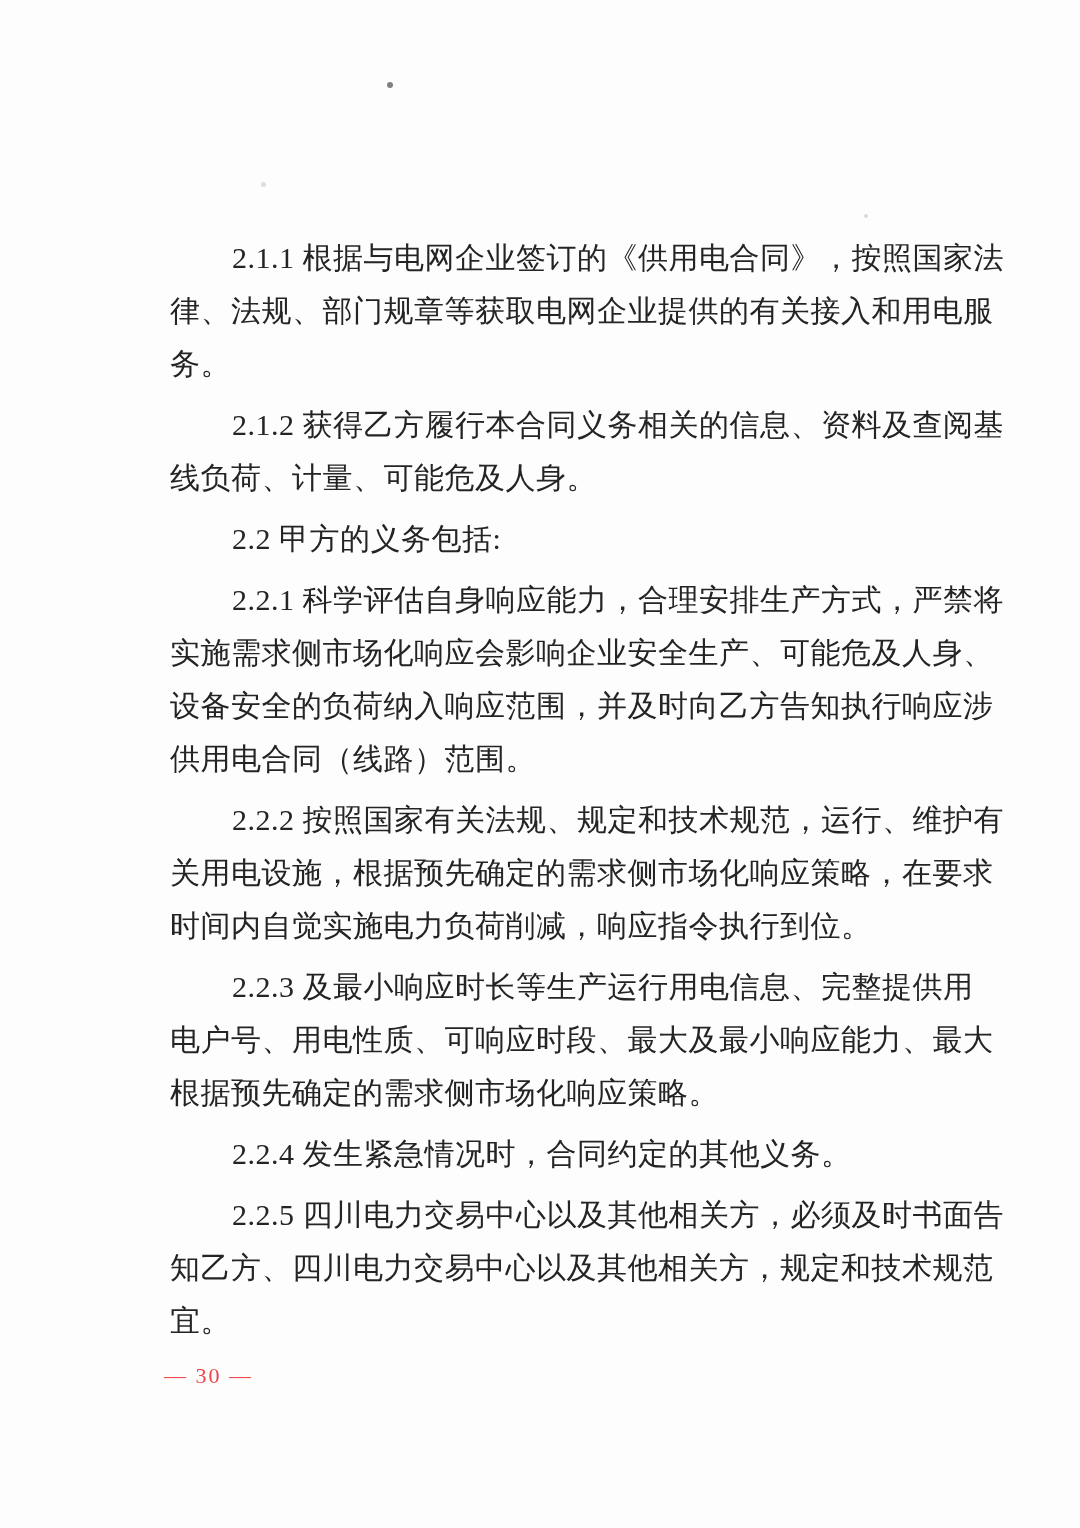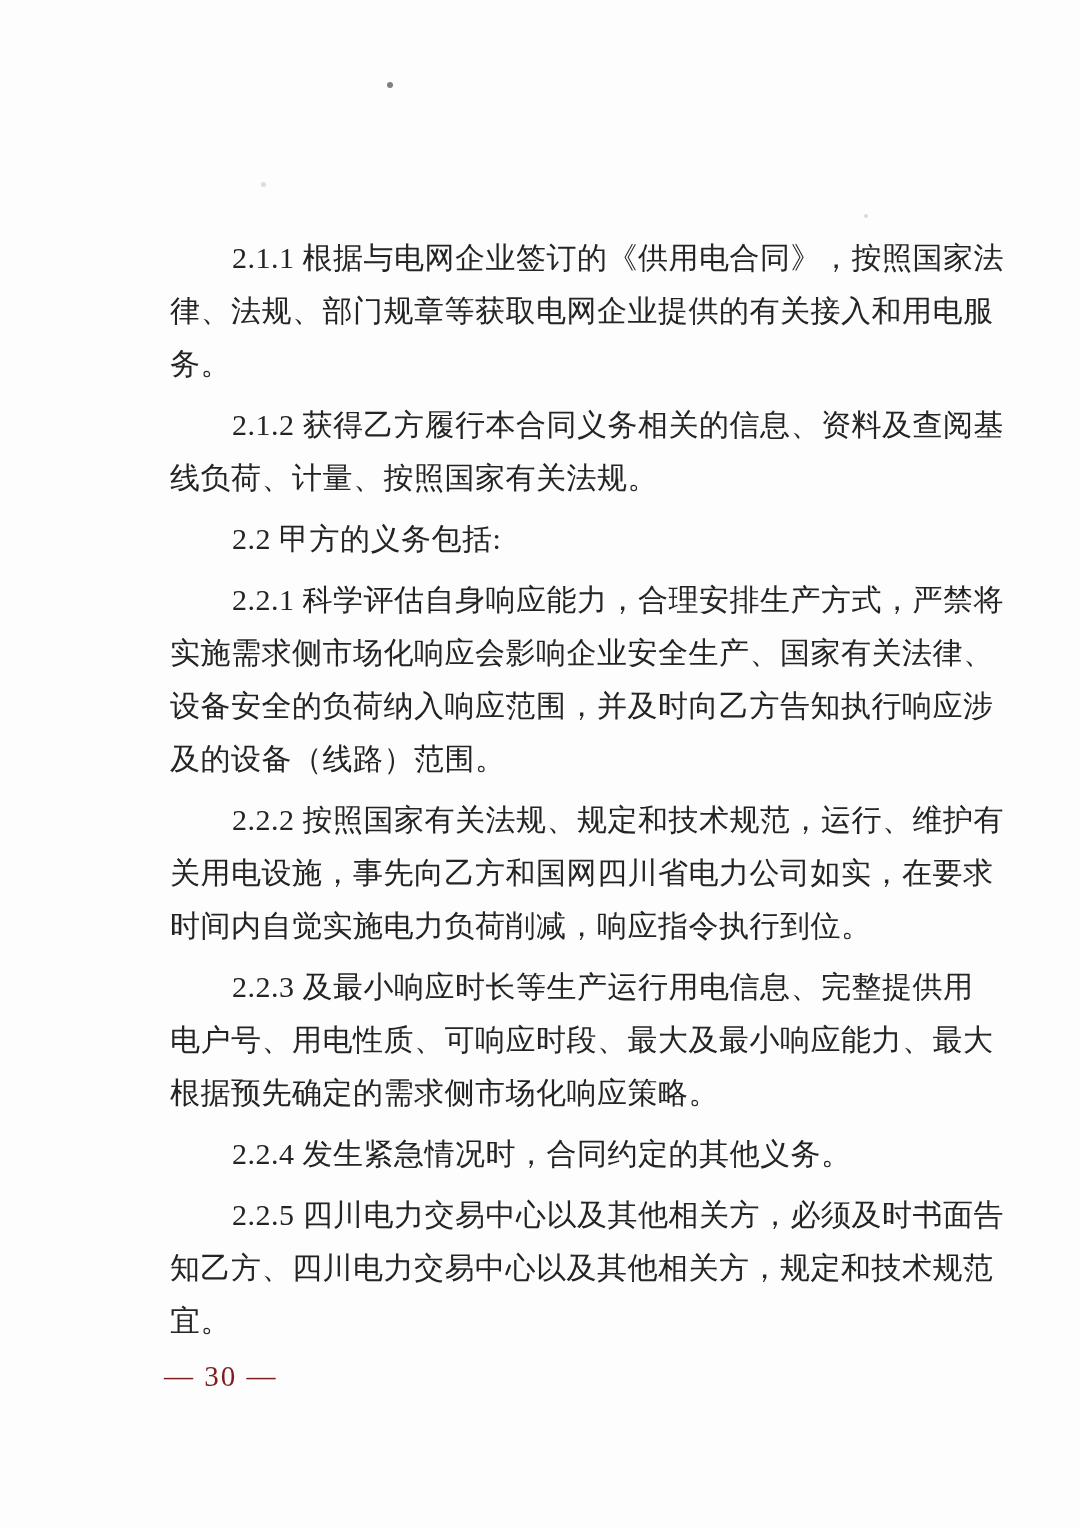--- a/index.html
+++ b/index.html
@@ -36,23 +36,23 @@
   .line.last {
     text-align-last: left;
   }
   .line.indent {
     text-indent: 62px;
   }
   .footer {
     position: absolute;
     left: 146px;
     top: 1340px;
-    font-size: 29px;
+    font-size: 22px;
     line-height: 44px;
-    color: #7f1d1d;
+    color: #ef4444;
     letter-spacing: 2px;
     text-align: right;
   }
   .speck {
     position: absolute;
     border-radius: 50%;
   }
   .speck.s1 { left: 375px; top: 70px; width: 6px; height: 6px; background: #6a6a6a; opacity: 0.85; }
   .speck.s2 { left: 249px; top: 170px; width: 5px; height: 5px; background: #bbb; opacity: 0.5; }
   .speck.s3 { left: 852px; top: 202px; width: 4px; height: 4px; background: #b5b5b5; opacity: 0.5; }
@@ -67,34 +67,34 @@
   <div class="speck s3"></div>
 
   <div class="content">
       <div class="paragraph">
         <div class="line indent">2.1.1 根据与电网企业签订的《供用电合同》，按照国家法</div>
         <div class="line">律、法规、部门规章等获取电网企业提供的有关接入和用电服</div>
         <div class="line last">务。</div>
       </div>
       <div class="paragraph">
         <div class="line indent">2.1.2 获得乙方履行本合同义务相关的信息、资料及查阅基</div>
-        <div class="line last">线负荷、计量、按照国家有关法规。</div>
+        <div class="line last">线负荷、计量、可能危及人身。</div>
       </div>
       <div class="paragraph">
         <div class="line indent last">2.2 甲方的义务包括:</div>
       </div>
       <div class="paragraph">
         <div class="line indent">2.2.1 科学评估自身响应能力，合理安排生产方式，严禁将</div>
-        <div class="line">实施需求侧市场化响应会影响企业安全生产、国家有关法律、</div>
+        <div class="line">实施需求侧市场化响应会影响企业安全生产、可能危及人身、</div>
         <div class="line">设备安全的负荷纳入响应范围，并及时向乙方告知执行响应涉</div>
-        <div class="line last">及的设备（线路）范围。</div>
+        <div class="line last">供用电合同（线路）范围。</div>
       </div>
       <div class="paragraph">
         <div class="line indent">2.2.2 按照国家有关法规、规定和技术规范，运行、维护有</div>
-        <div class="line">关用电设施，事先向乙方和国网四川省电力公司如实，在要求</div>
+        <div class="line">关用电设施，根据预先确定的需求侧市场化响应策略，在要求</div>
         <div class="line last">时间内自觉实施电力负荷削减，响应指令执行到位。</div>
       </div>
       <div class="paragraph">
         <div class="line indent">2.2.3 及最小响应时长等生产运行用电信息、完整提供用</div>
         <div class="line">电户号、用电性质、可响应时段、最大及最小响应能力、最大</div>
         <div class="line last">根据预先确定的需求侧市场化响应策略。</div>
       </div>
       <div class="paragraph">
         <div class="line indent last">2.2.4 发生紧急情况时，合同约定的其他义务。</div>
       </div>

